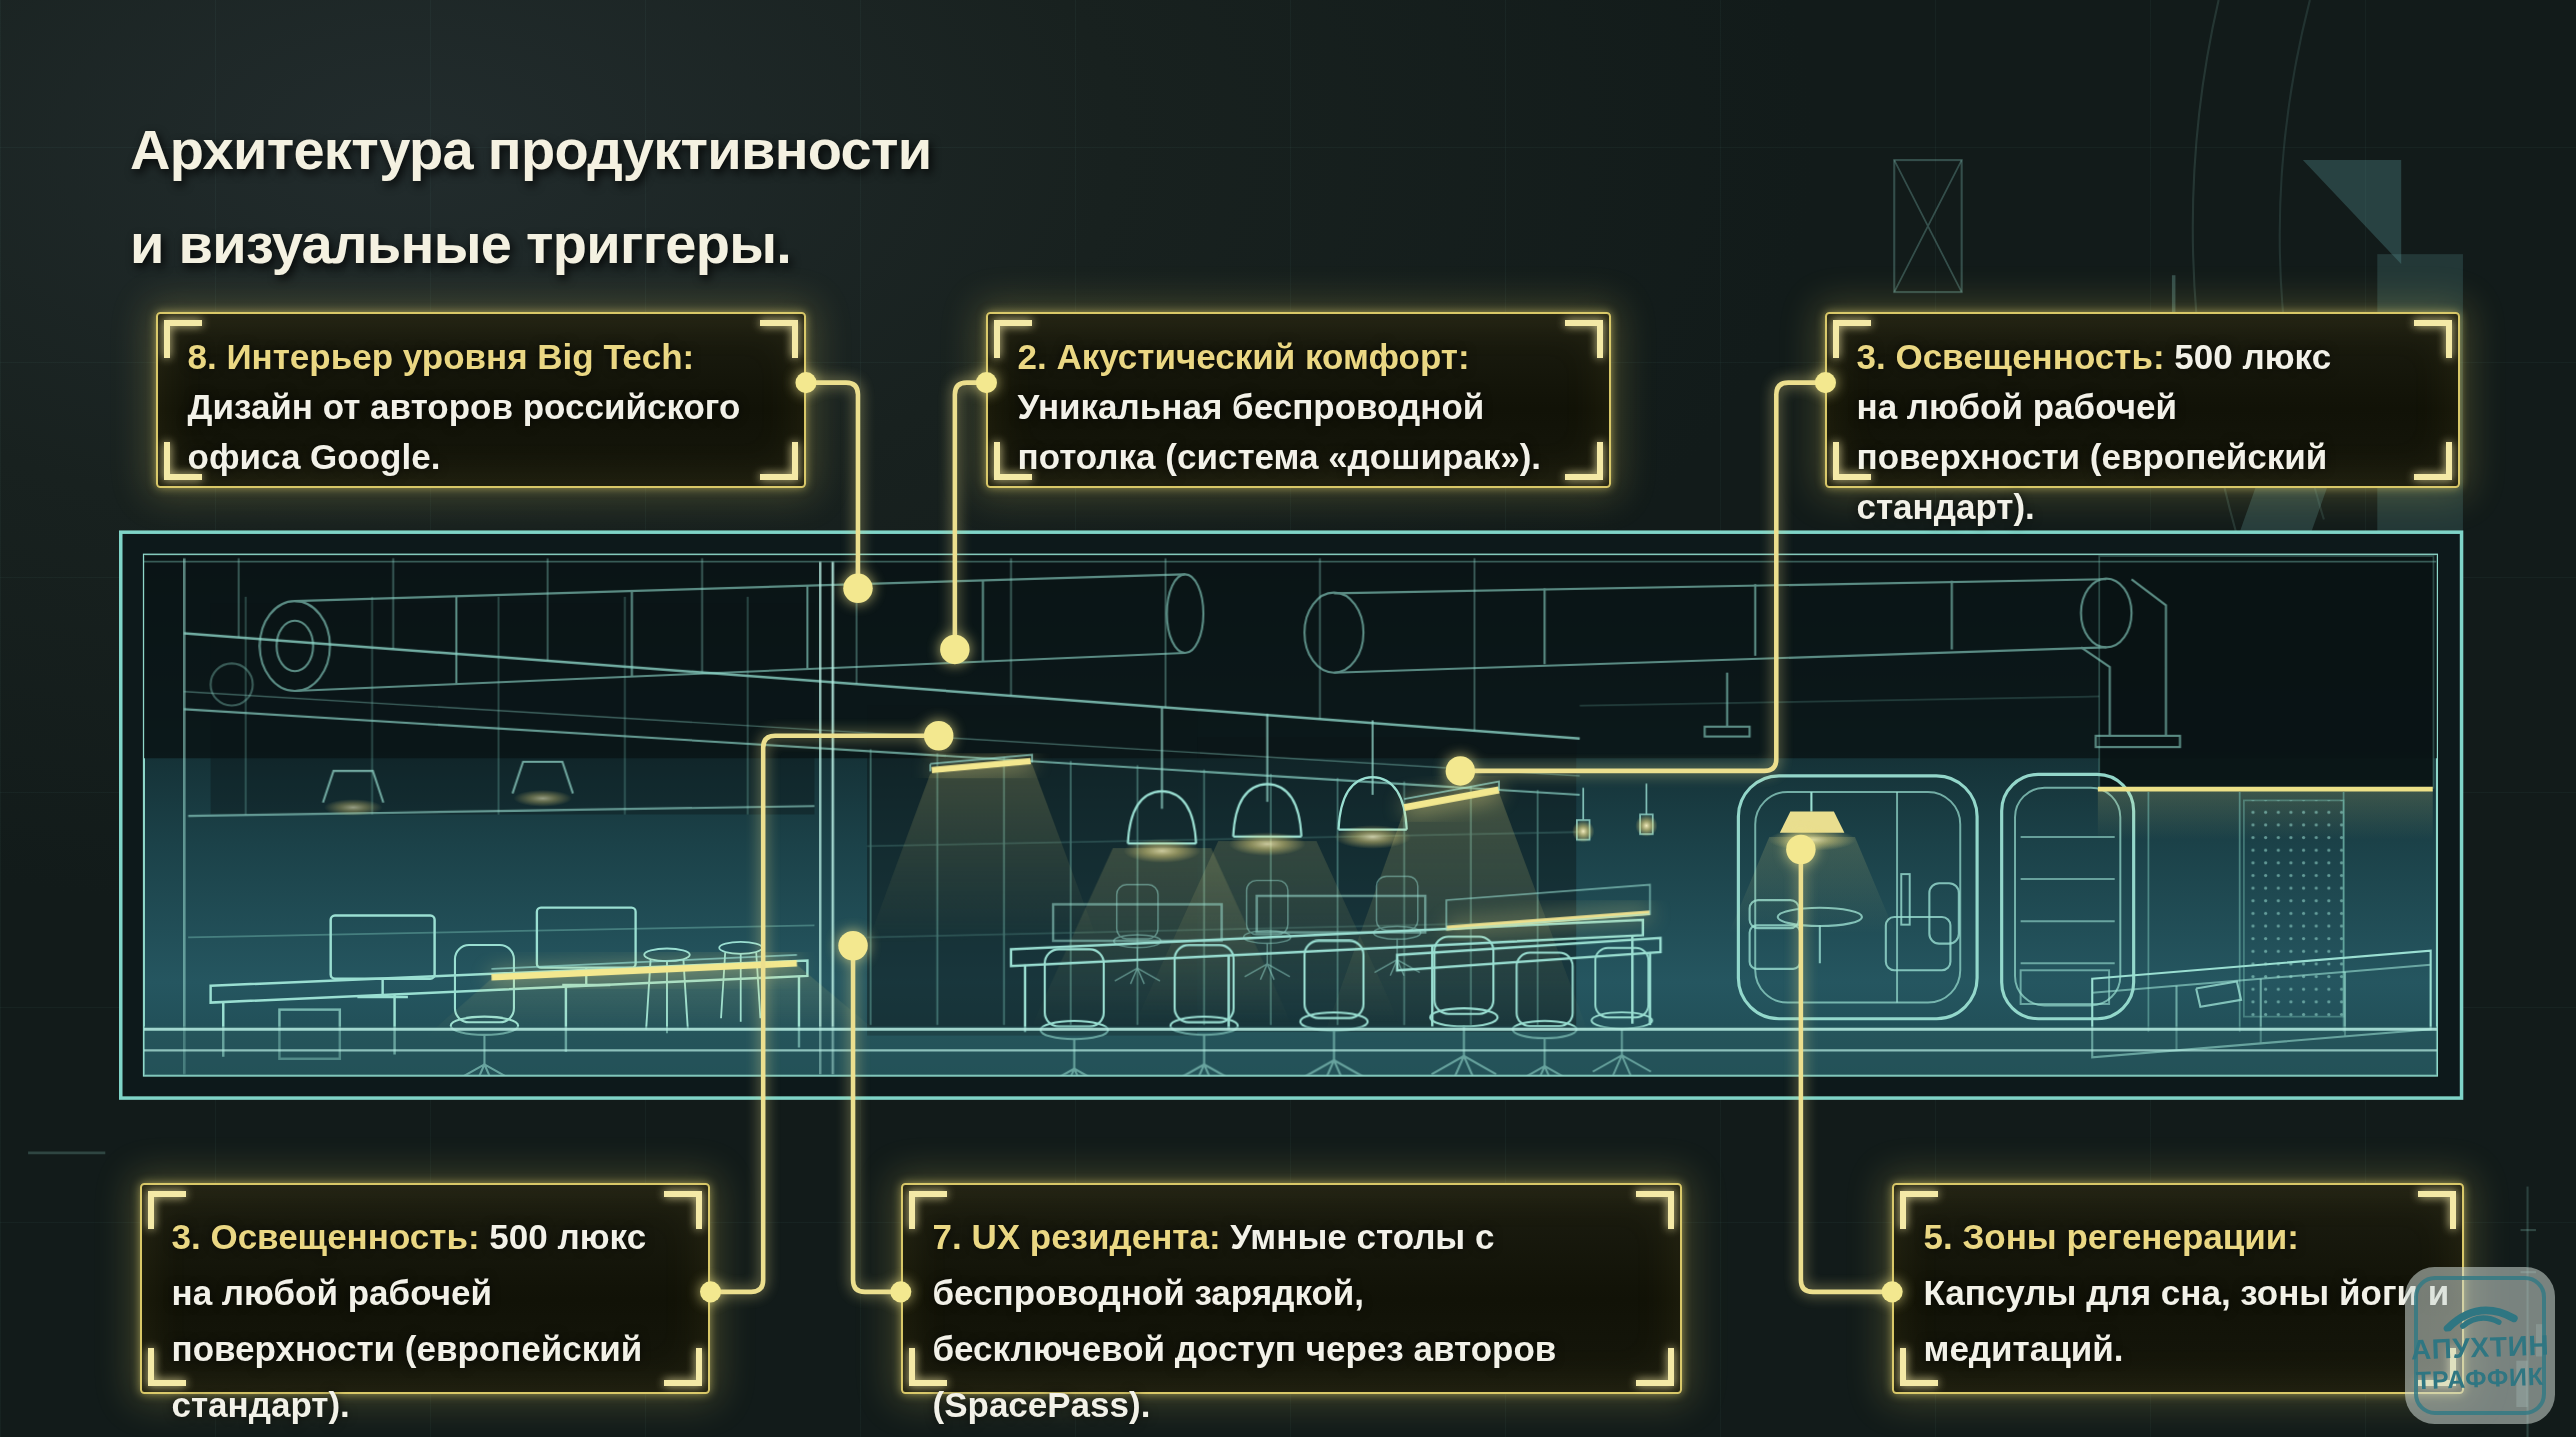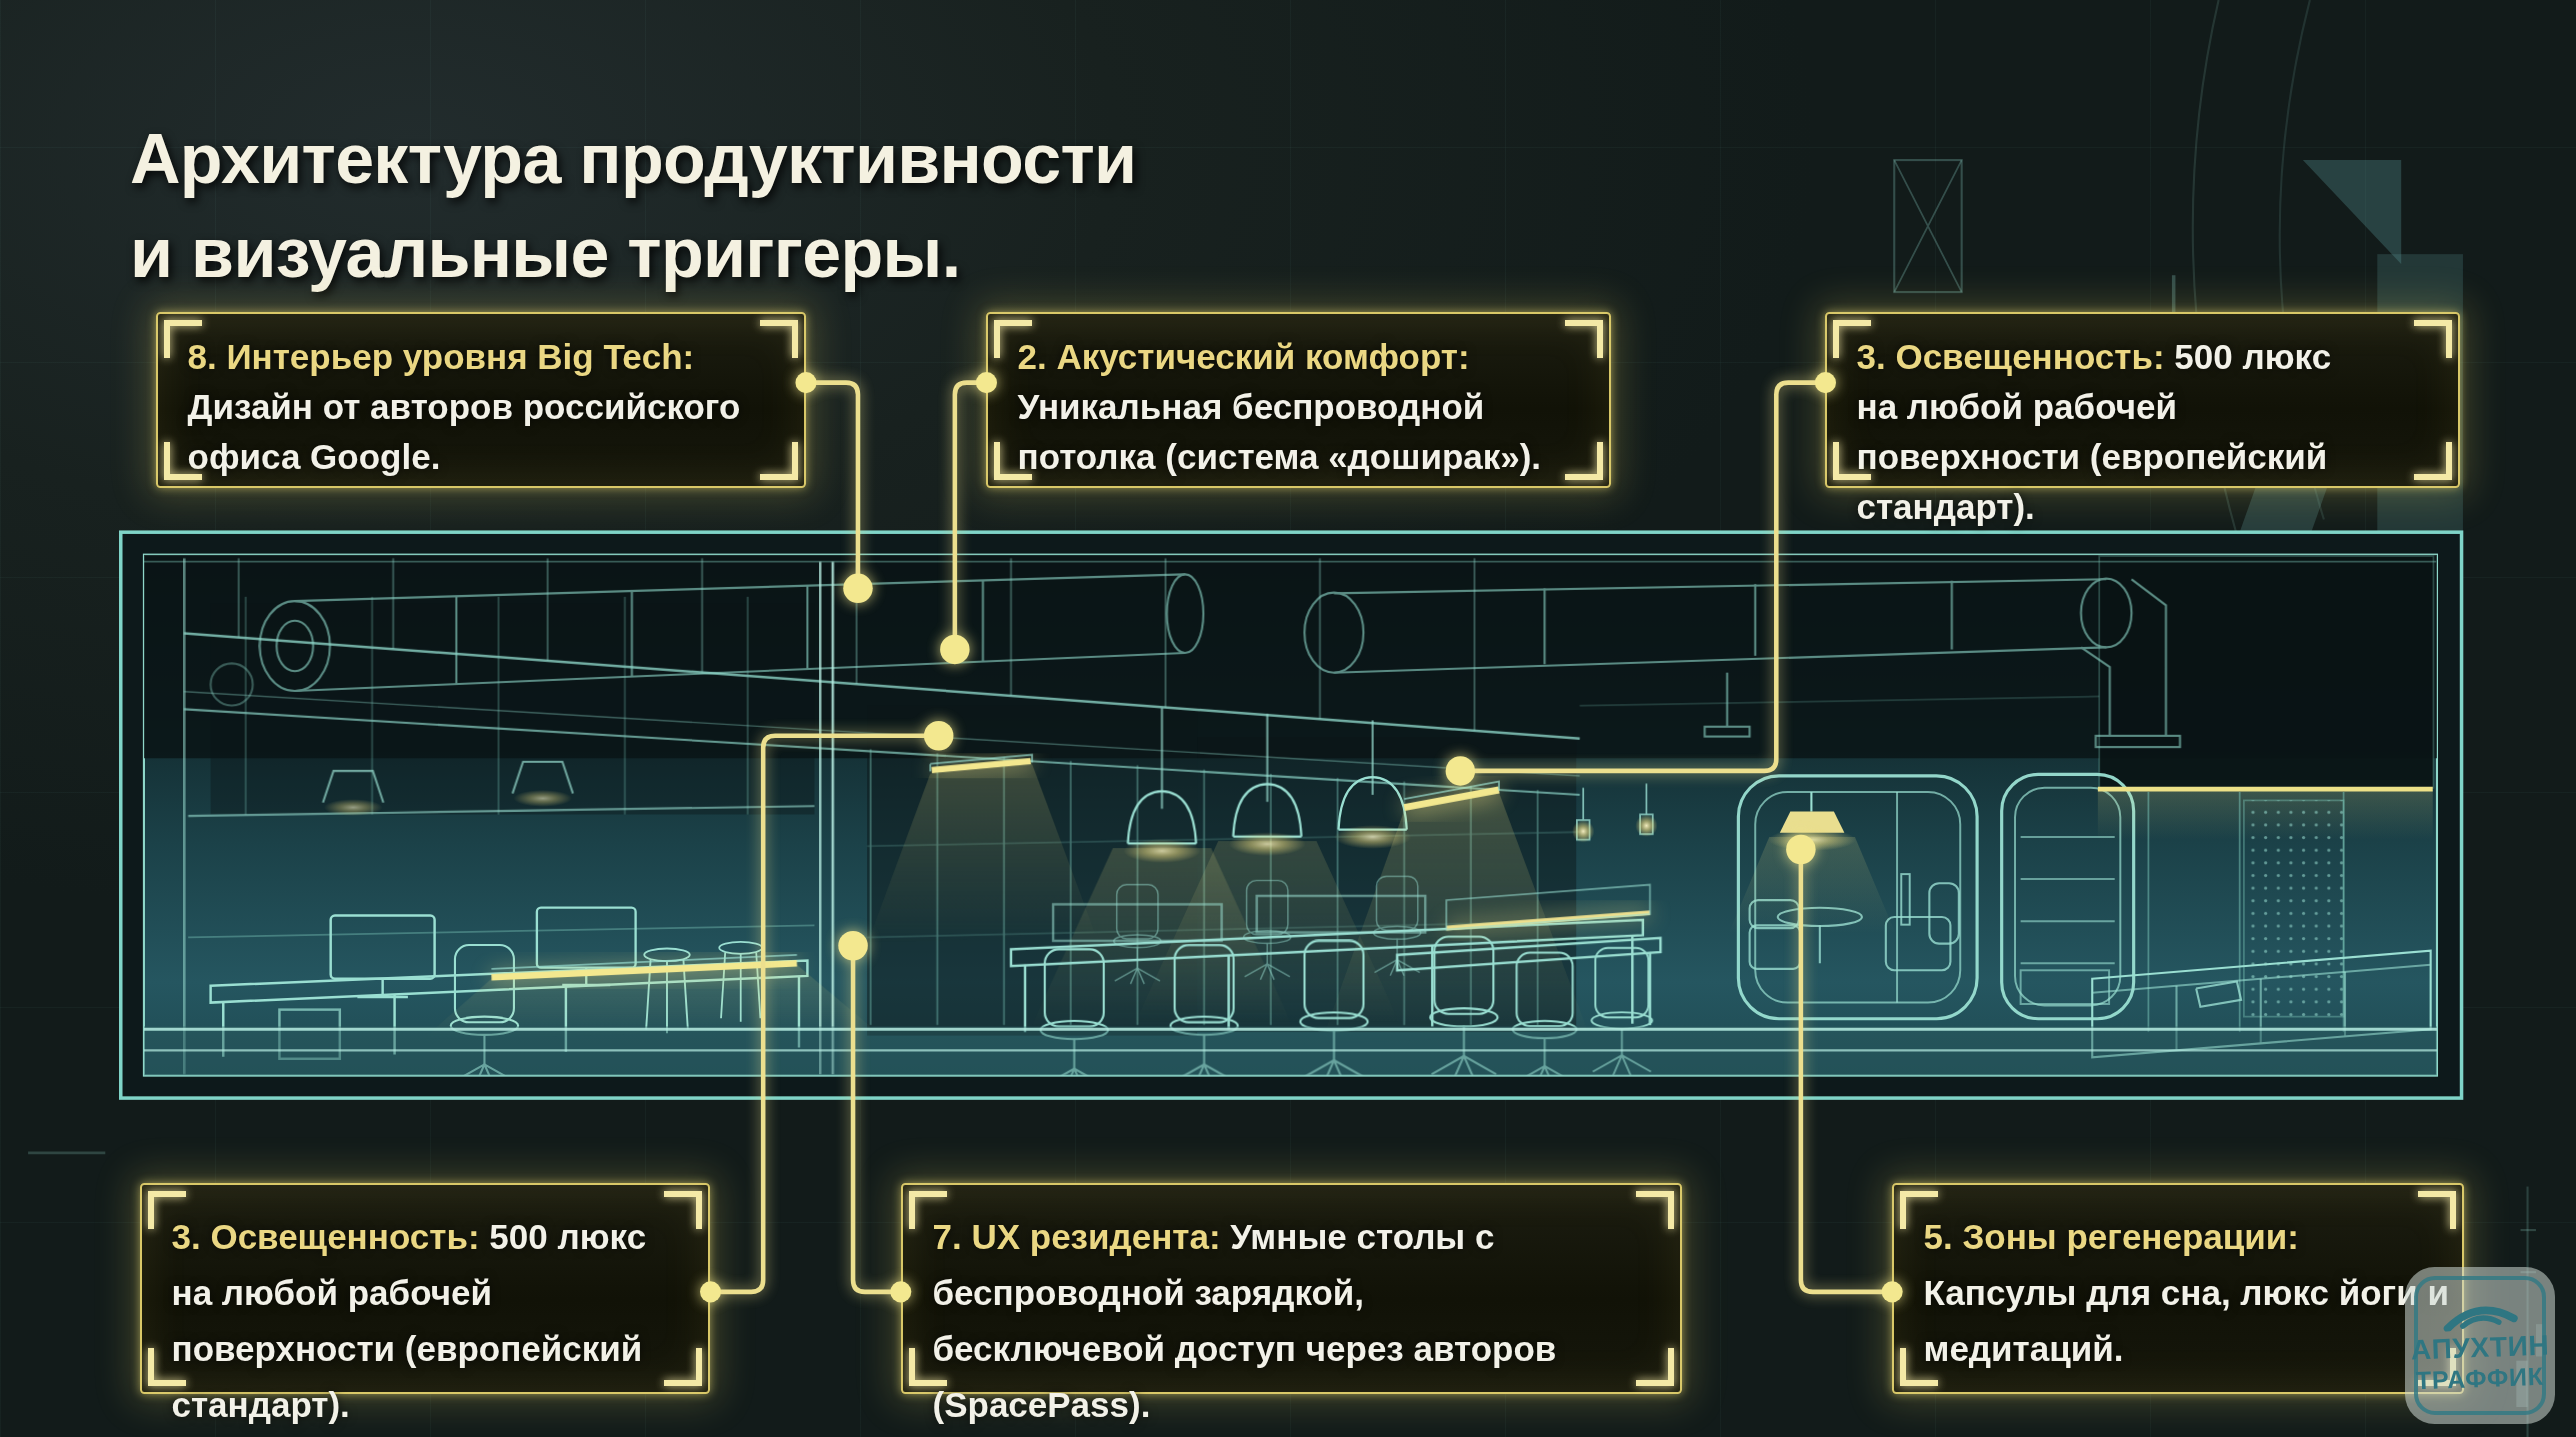--- a/index.html
+++ b/index.html
@@ -11,21 +11,21 @@
       repeating-linear-gradient(90deg, rgba(130,210,195,0.045) 0px, rgba(130,210,195,0.045) 1.4px, transparent 1.4px, transparent 215px),
       radial-gradient(1404px 772px at 16% 10%, #222c2d 0%, #18211f 50%, #121b1a 100%);
   }
   svg{position:absolute; inset:0; display:block;}
   .scene{z-index:1;}
   .connectors{z-index:6; pointer-events:none;}
 
   
   .title{
     position:absolute; left:130px; top:65px; z-index:5;
-    color:#f4f1e1; font-weight:700; font-size:70px; line-height:94px;
+    color:#f4f1e1; font-weight:700; font-size:56px; line-height:94px;
     letter-spacing:-0.7px; text-shadow:2.8px 4.2px 9.8px rgba(0,0,0,0.85);
   }
   .title span{display:block;}
 
   
   .callout{
     position:absolute; z-index:5; box-sizing:border-box;
     border:2.8px solid #d9c868; border-radius:4.2px;
     background:linear-gradient(180deg,#1c1d11 0%,#111207 55%,#16170c 100%);
     box-shadow:0 0 9.8px rgba(238,222,120,0.55), 0 0 37px 8.4px rgba(222,204,94,0.22),
@@ -435,21 +435,21 @@
     <p><span class="heading">7. UX резидента:</span>
        <span class="body">Умные столы с беспроводной зарядкой, бесключевой доступ через авторов (SpacePass).</span></p>
   </div>
 
   <div class="callout row2 stack" style="left:1892px;top:1183px;width:572px;height:211px;padding-right:9px;">
     <i class="cb tl"></i>
       <i class="cb tr"></i>
       <i class="cb bl"></i>
       <i class="cb br"></i>
     <p><span class="heading">5. Зоны регенерации:</span>
-       <span class="body">Капсулы для сна, люкс йоги и медитаций.</span></p>
+       <span class="body">Капсулы для сна, зоны йоги и медитаций.</span></p>
   </div>
 
   <svg class="connectors" viewBox="0 0 3669 2048">
     <defs>
       <g id="connAll" stroke="#ecdf8e" stroke-width="6.5" fill="none" stroke-linecap="round">
         <path d="M1148,545 H1205 Q1222,545 1222,562 V838"></path>
         <path d="M1405,545 H1377 Q1360,545 1360,562 V925"></path>
         <path d="M2600,545 H2547 Q2530,545 2530,562 V1081 Q2530,1098 2513,1098 H2080"></path>
         <path d="M1012,1840 H1070 Q1087,1840 1087,1823 V1065 Q1087,1048 1104,1048 H1337"></path>
         <path d="M1283,1840 H1232 Q1215,1840 1215,1823 V1347"></path>

